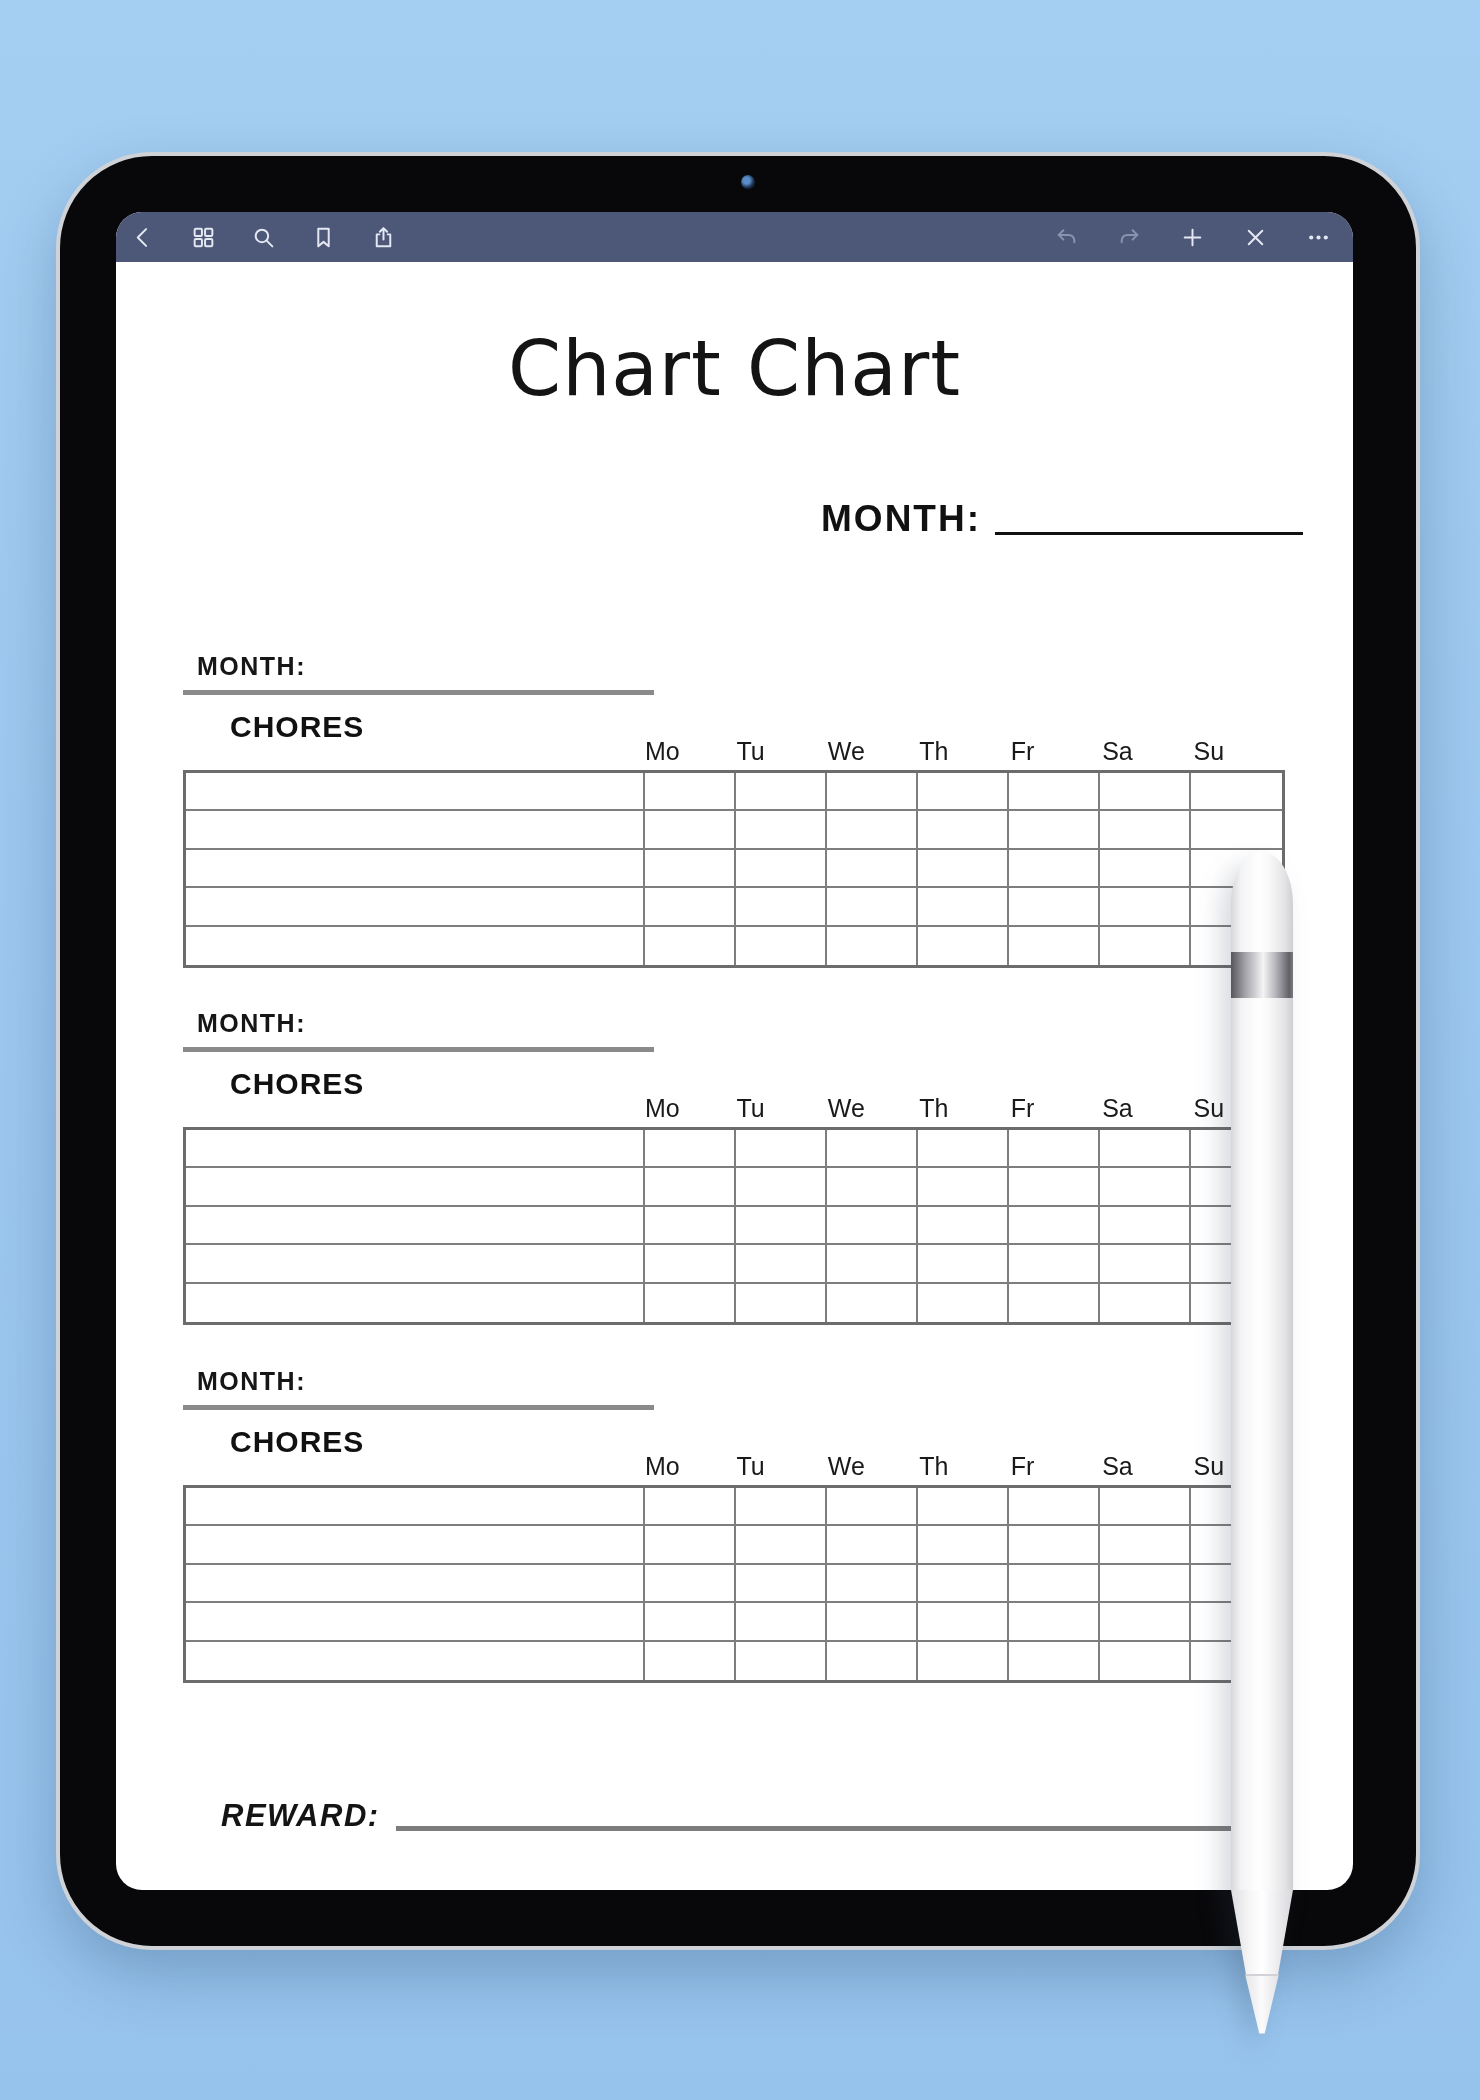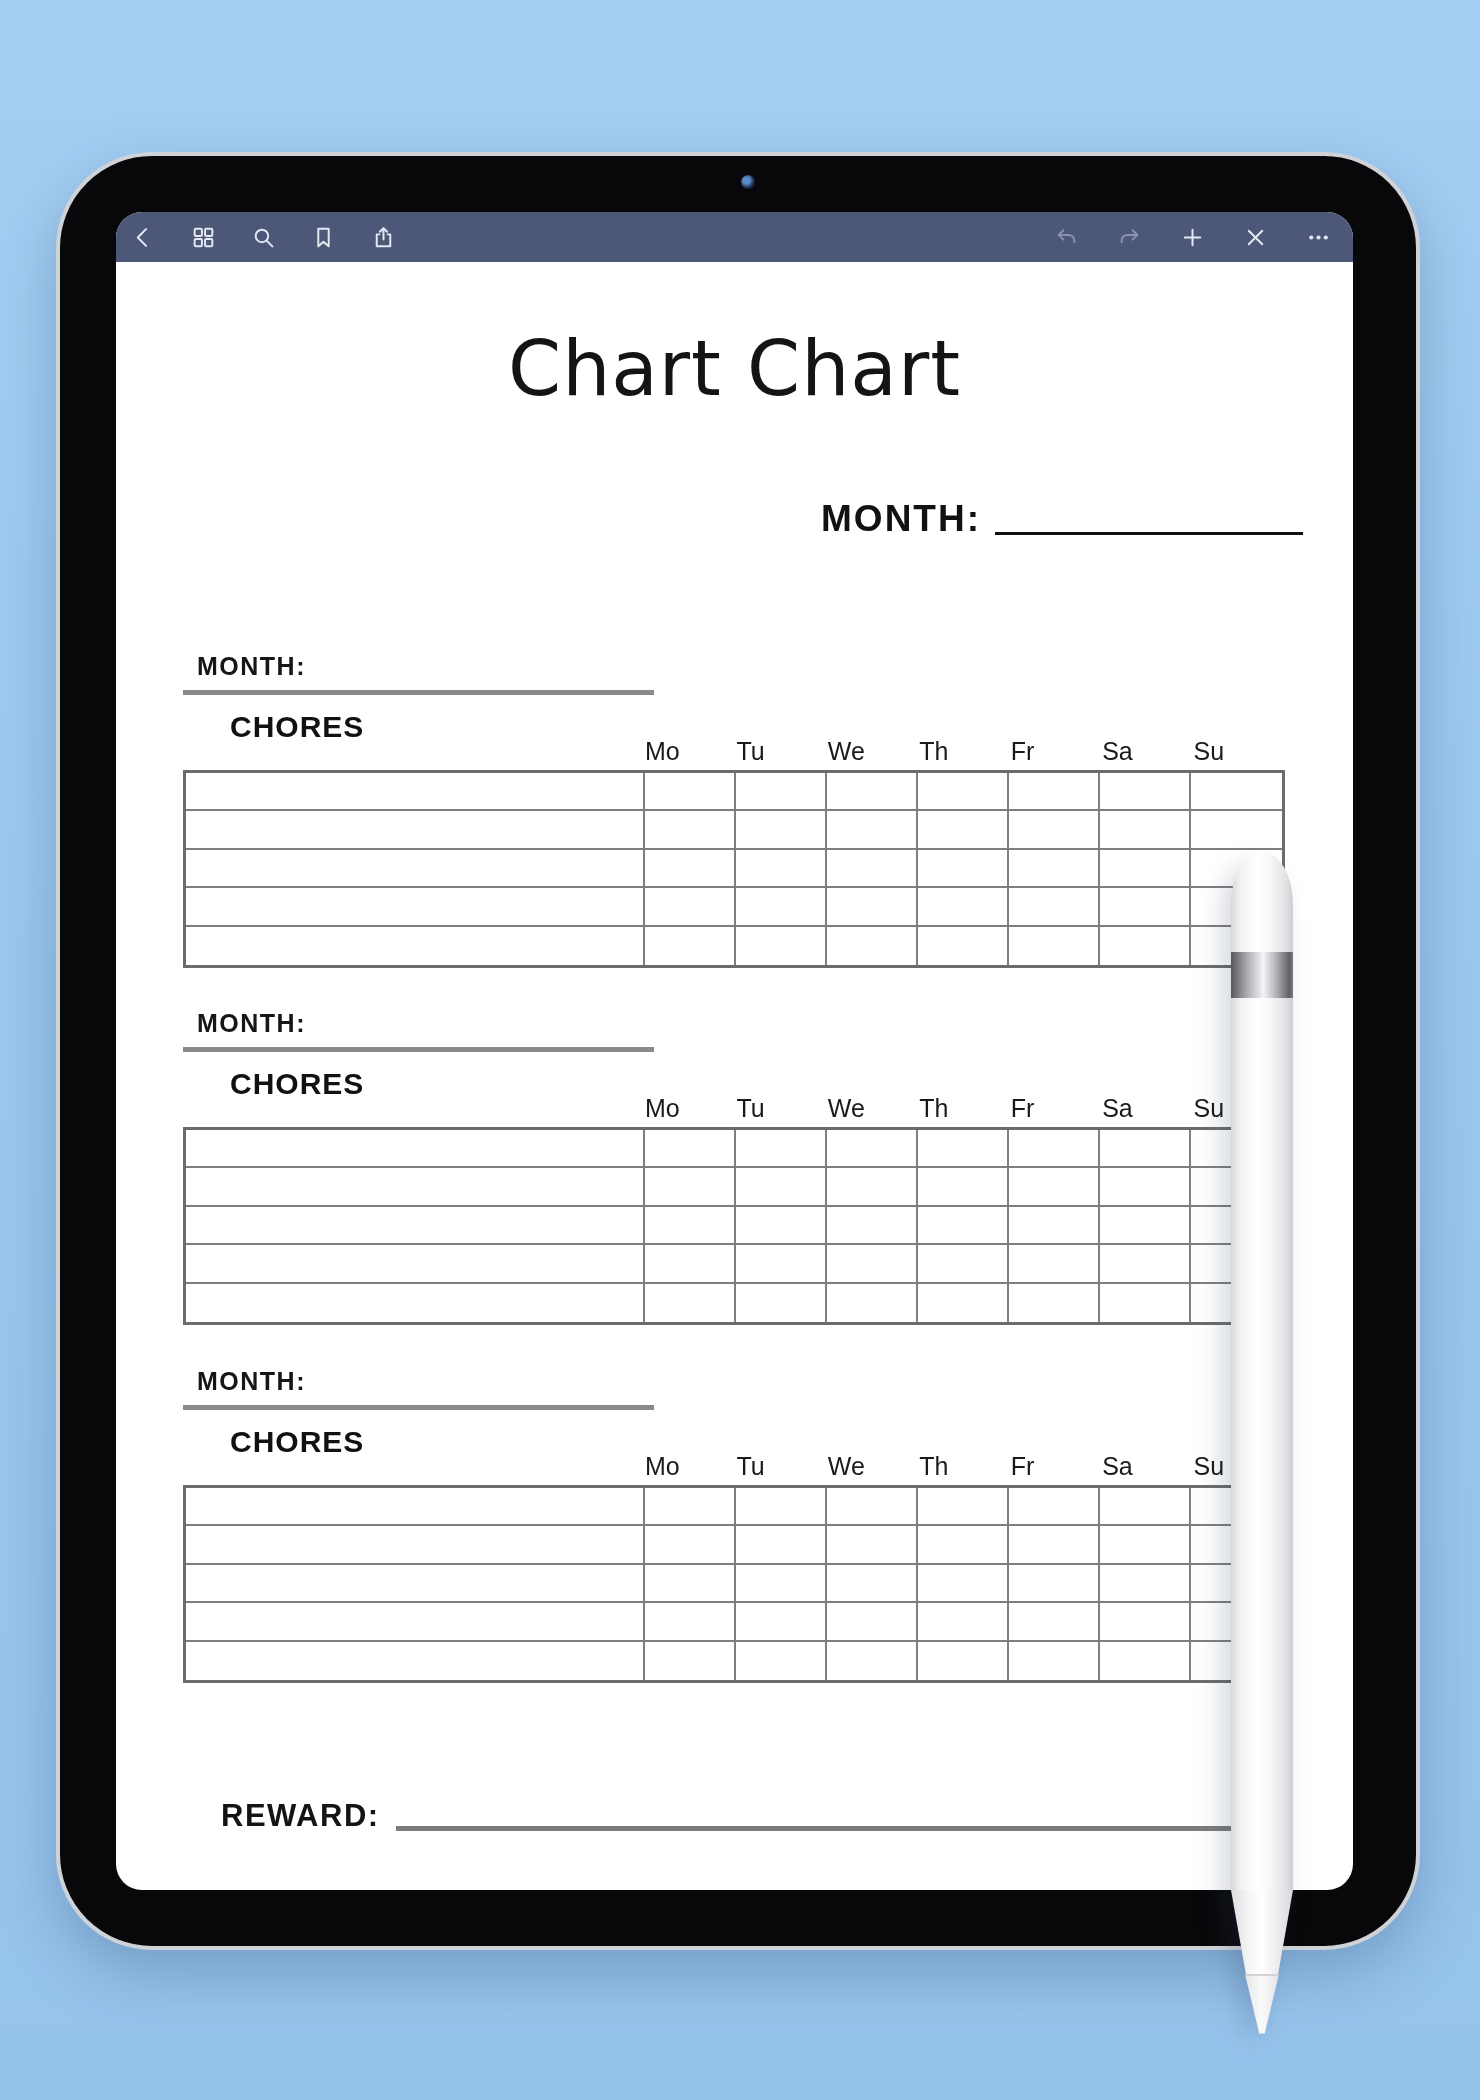--- a/index.html
+++ b/index.html
@@ -74,21 +74,21 @@
     box-sizing:border-box;border:3px solid #6c6c6c;background:#fff;
     display:grid;grid-template-columns:459px repeat(7,1fr);grid-auto-rows:1fr;
   }
   .cell{border-right:2px solid #7e7e7e;border-bottom:2px solid #7e7e7e;}
   .cell.last-col{border-right:none;}
   .cell.last-row{border-bottom:none;}
   
   .reward{
     position:absolute;left:105px;top:1586px;display:flex;align-items:flex-end;gap:16px;
   }
-  .reward-label{font-size:31px;font-weight:700;letter-spacing:1.5px;color:#141414;}
+  .reward-label{font-size:31px;font-weight:700;letter-spacing:1.5px;color:#141414;font-style:italic;}
   .reward-line{width:855px;height:0;border-bottom:5px solid #7c7c7c;margin-bottom:3px;}
   
   .pencil{
     position:absolute;left:1231px;top:852px;width:62px;height:1184px;z-index:60;
     filter:drop-shadow(-10px 12px 12px rgba(50,65,95,.20));
   }
   .pencil-shaft{
     position:absolute;top:0;left:0;width:62px;height:1038px;
     background:linear-gradient(90deg,#d7d7da 0%,#f3f3f5 16%,#ffffff 44%,#f8f8f9 62%,#e4e4e7 86%,#cfcfd3 100%);
     border-top-left-radius:31px 52px;border-top-right-radius:31px 52px;

